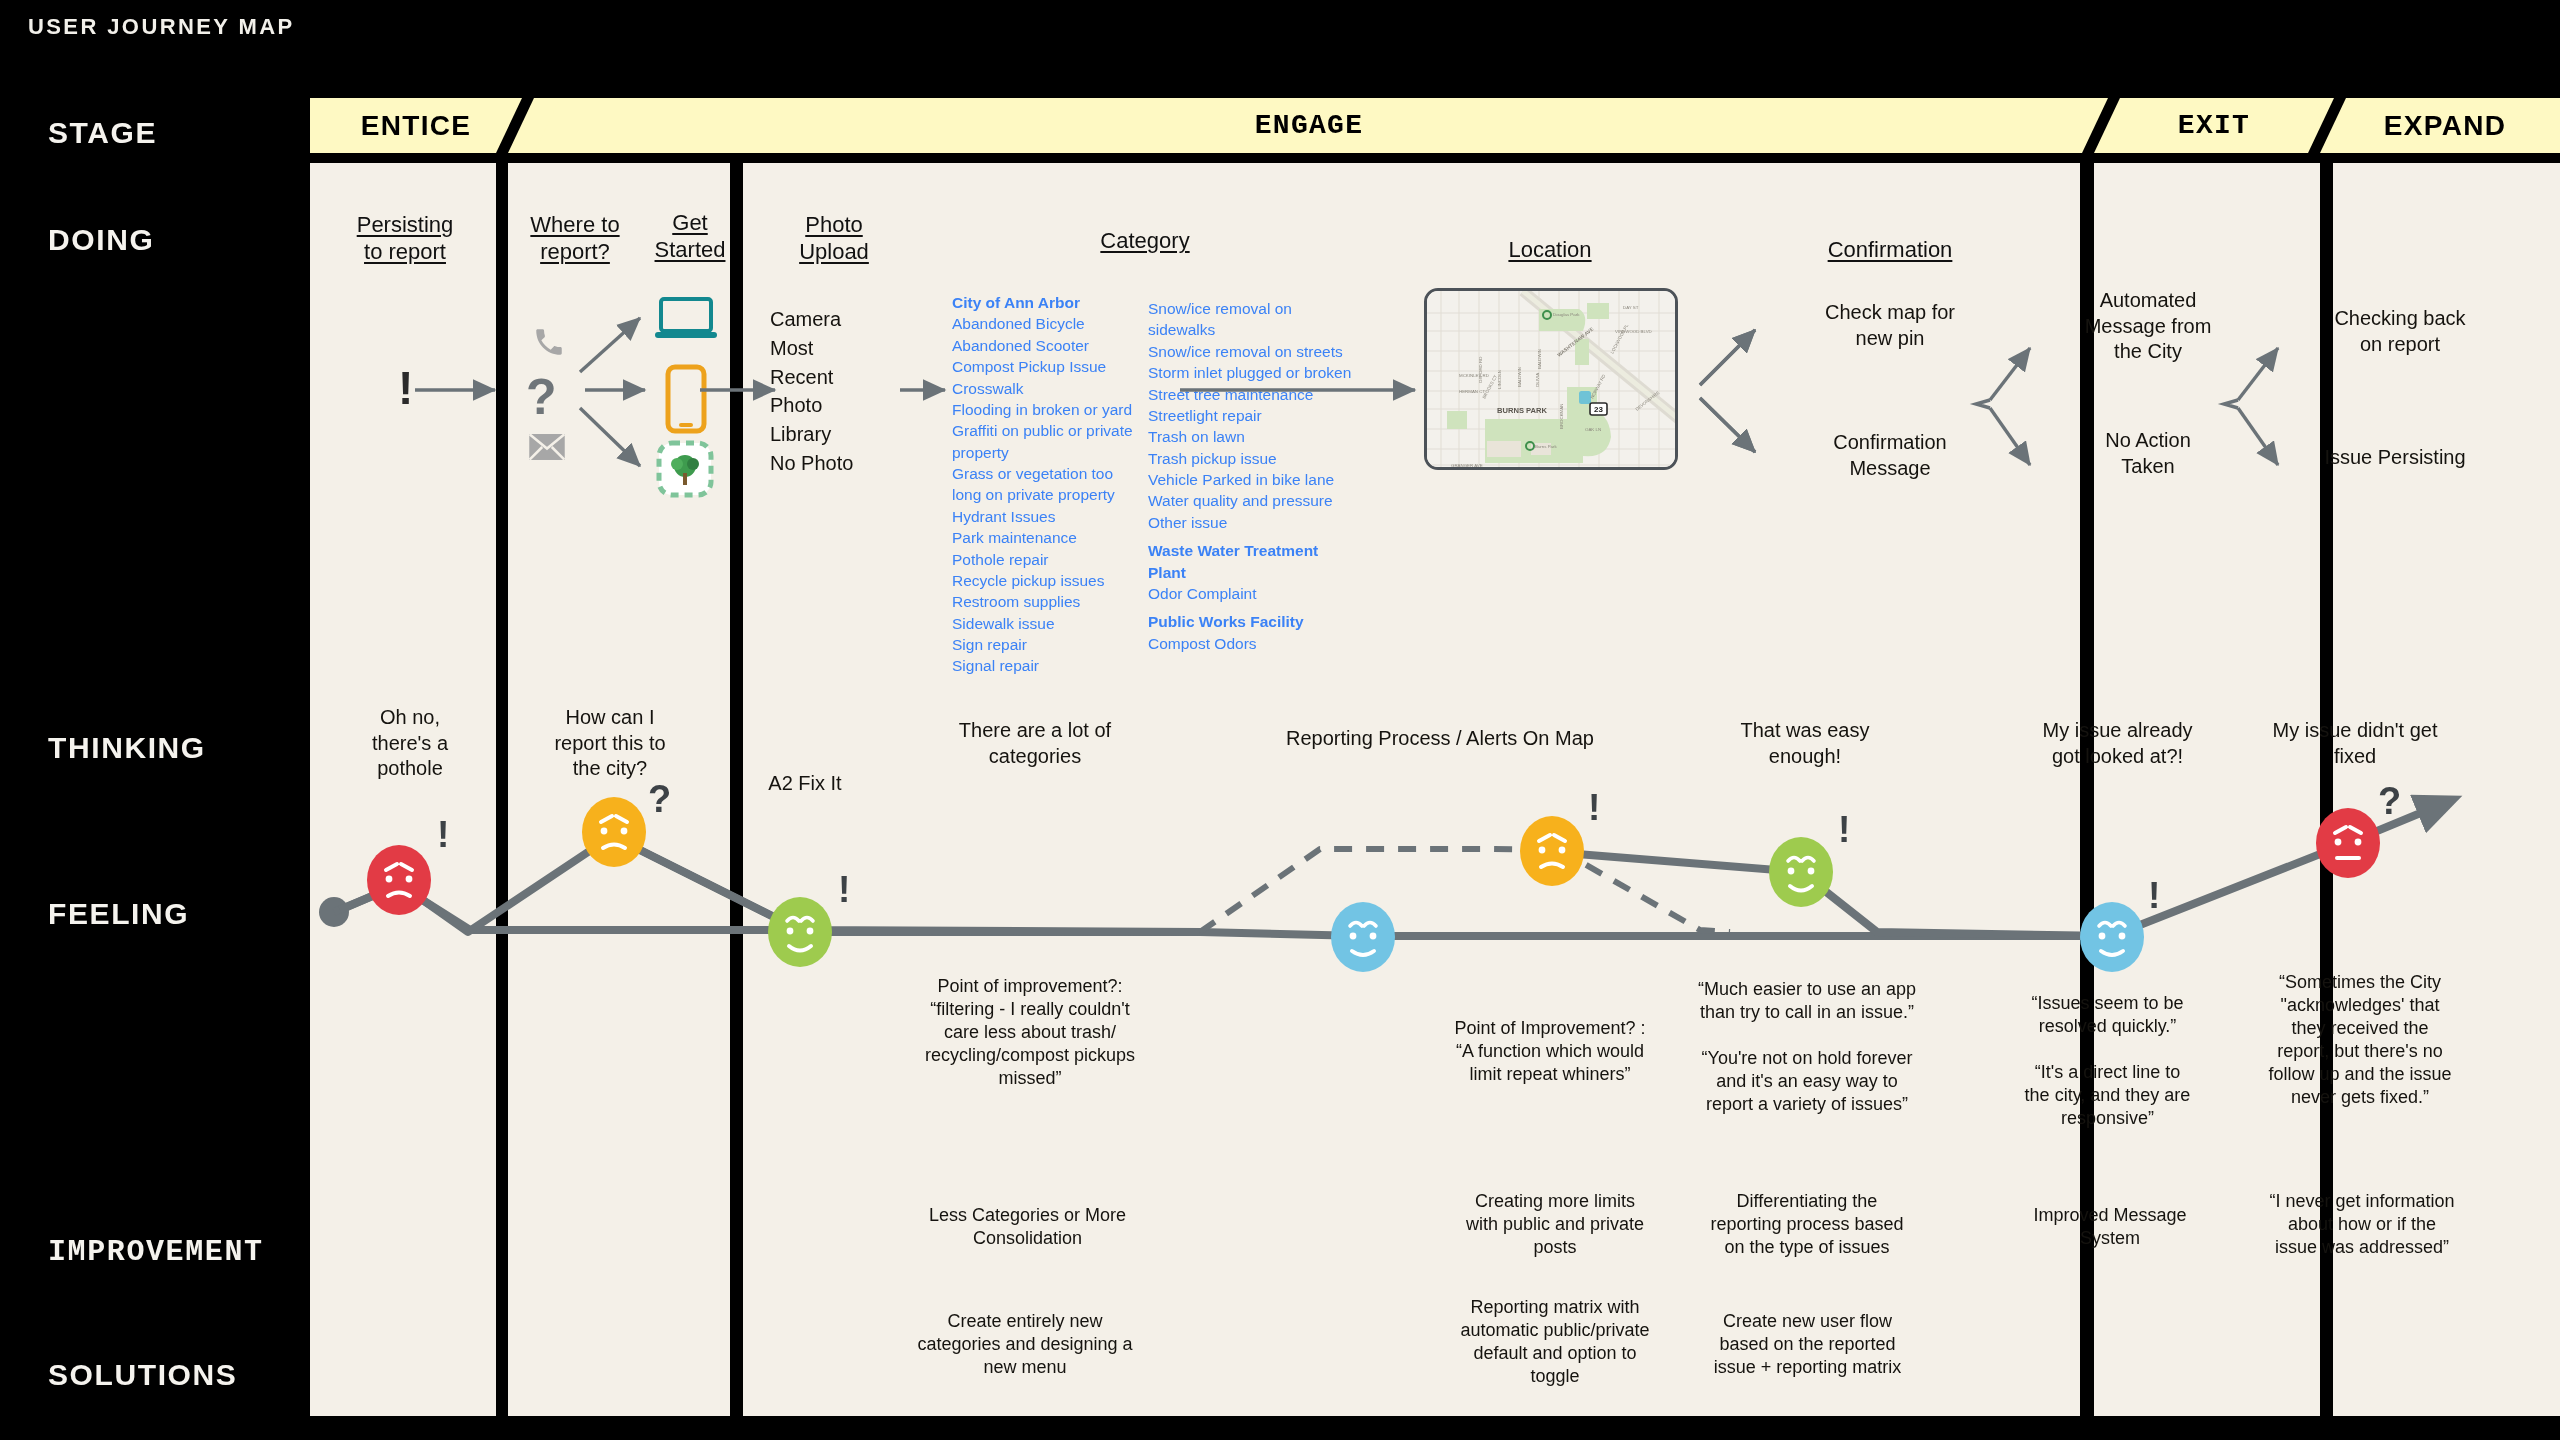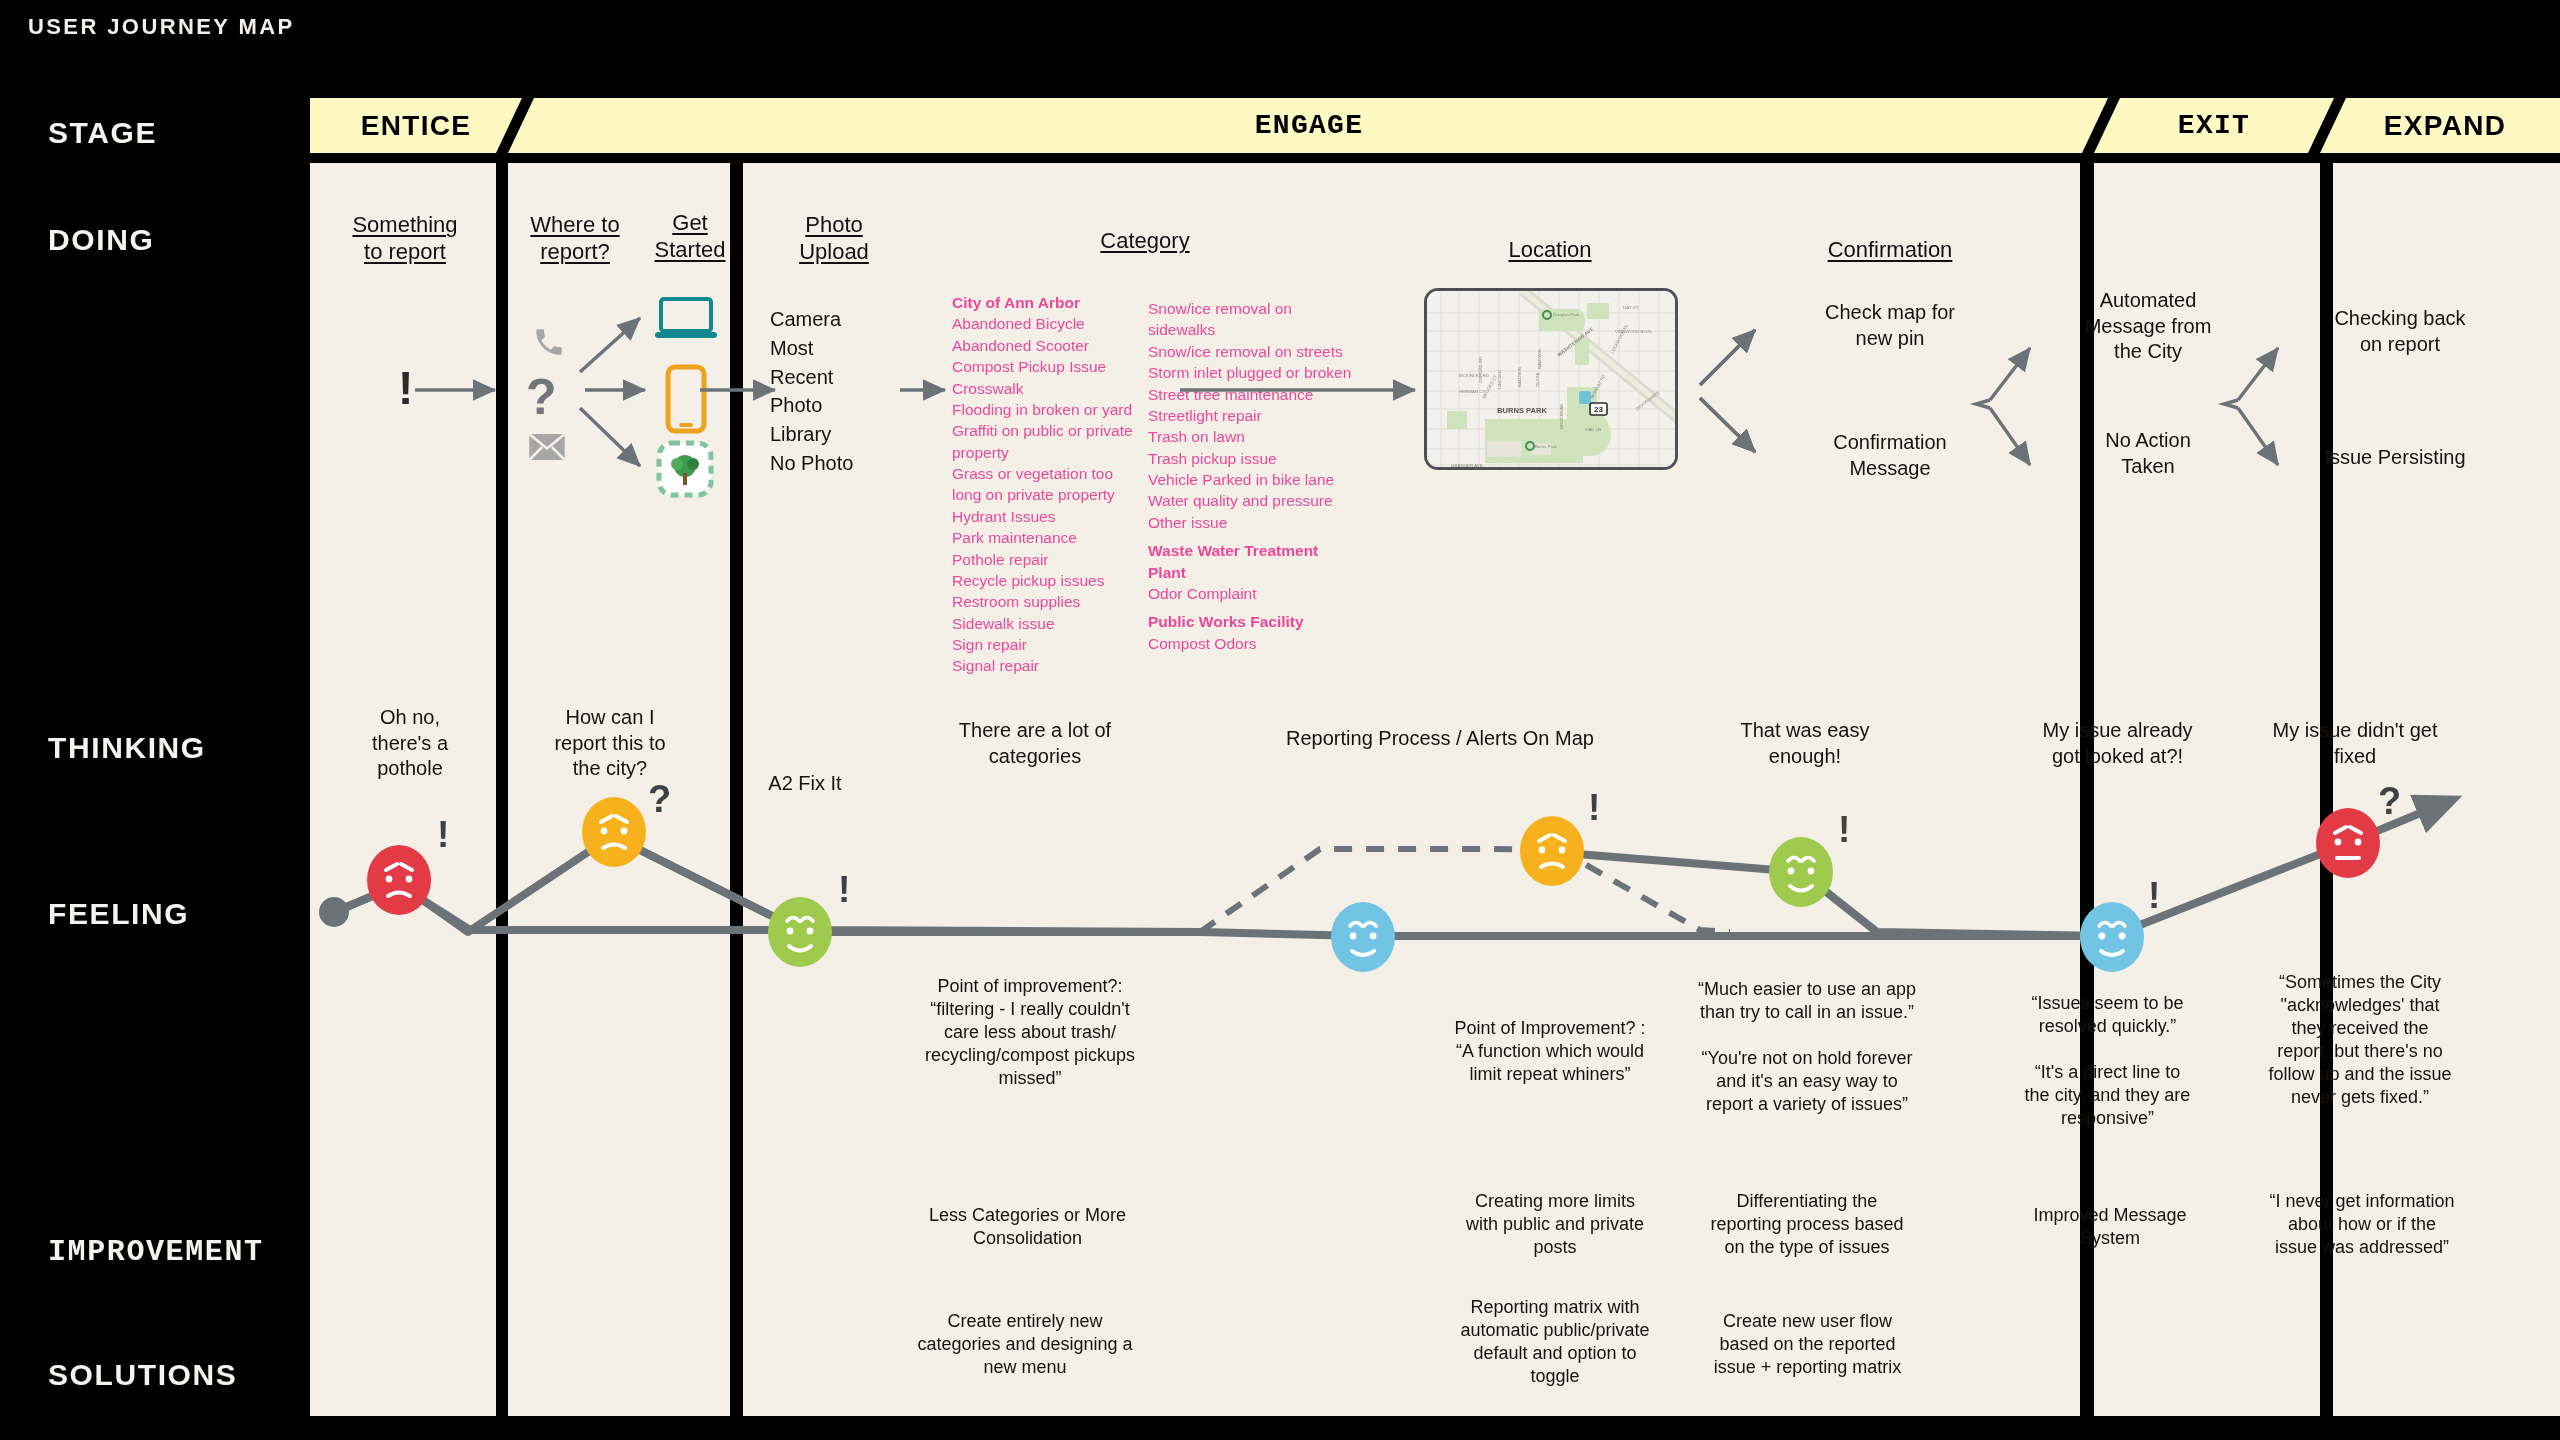--- a/index.html
+++ b/index.html
@@ -60,21 +60,21 @@
     font-size:20px; color:#15130f;
   }
   .hdr {
     position:absolute; text-align:center; line-height:1.22;
     font-size:22px; color:#111; text-decoration:underline;
     text-underline-offset:3px;
   }
   .tx.small { font-size:18px; }
 
   
-  .catlist { position:absolute; font-size:15.5px; line-height:1.38; color:#ec4899; }
+  .catlist { position:absolute; font-size:15.5px; line-height:1.38; color:#3b82f6; }
 
   
   #svg { position:absolute; left:0; top:0; width:2560px; height:1440px; pointer-events:none; }
 
   
   .devicon { position:absolute; }
 
   
   #mapbox {
     position:absolute; left:1424px; top:288px; width:254px; height:182px;
@@ -113,21 +113,21 @@
 </div>
 
 <div id="board">
   <div class="col" style="left:0px;    width:186px;"></div>
   <div class="col" style="left:198px;  width:222px;"></div>
   <div class="col" style="left:433px;  width:1337px;"></div>
   <div class="col" style="left:1784px; width:226px;"></div>
   <div class="col" style="left:2023px; width:237px;"></div>
 </div>
 
-<div class="hdr" style="left:330px; top:212px; width:150px; white-space:pre-line;">Something
+<div class="hdr" style="left:330px; top:212px; width:150px; white-space:pre-line;">Persisting
 to report</div>
 
 <div class="hdr" style="left:510px; top:212px; width:130px; white-space:pre-line;">Where to
 report?</div>
 <div class="hdr" style="left:630px; top:210px; width:120px; white-space:pre-line;">Get
 Started</div>
 
 <div class="hdr" style="left:775px; top:212px; width:118px; white-space:pre-line;">Photo
 Upload</div>
 <div class="tx" style="left:770px; top:305px; width:130px; white-space:pre-line; text-align:left; line-height:1.44;">Camera

